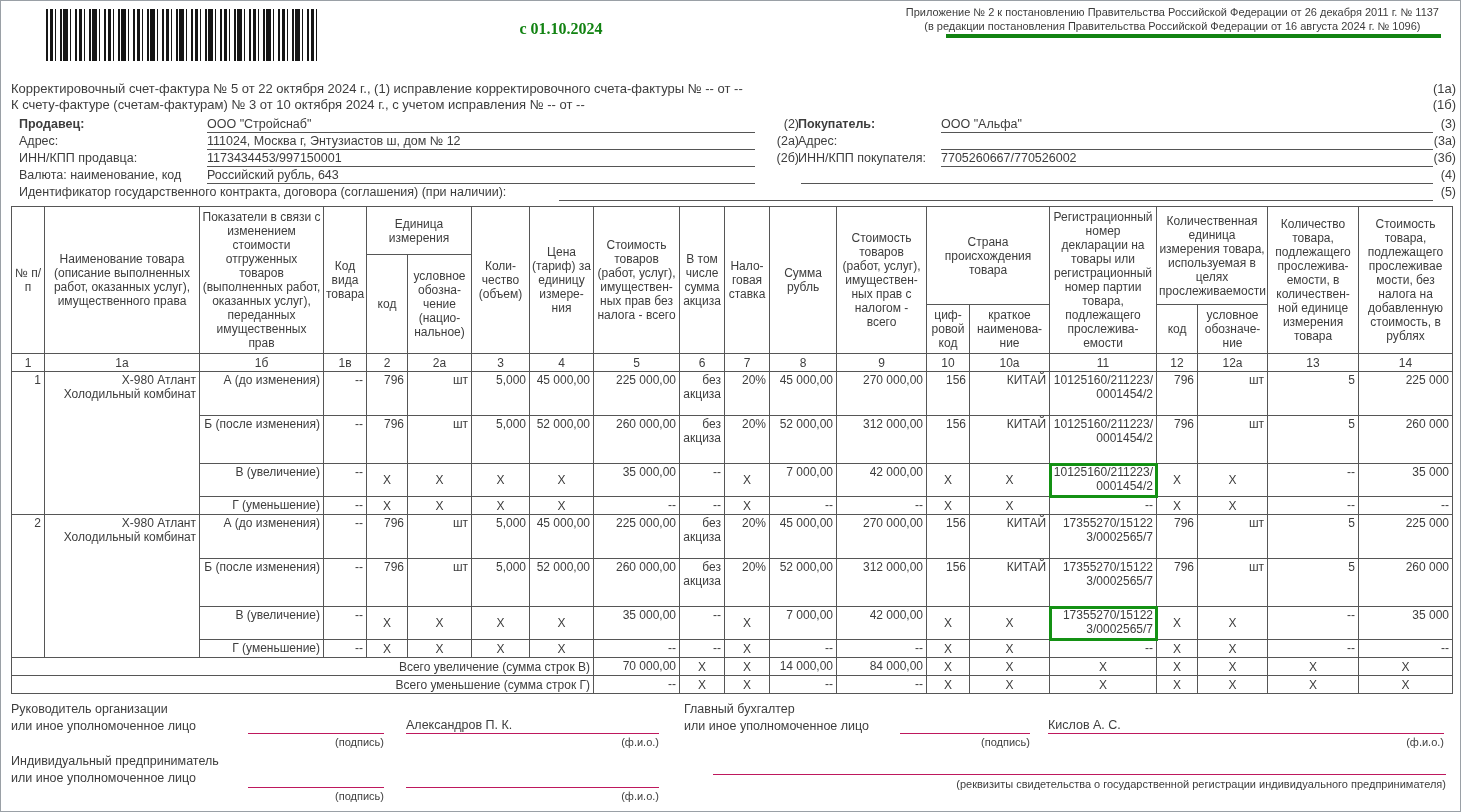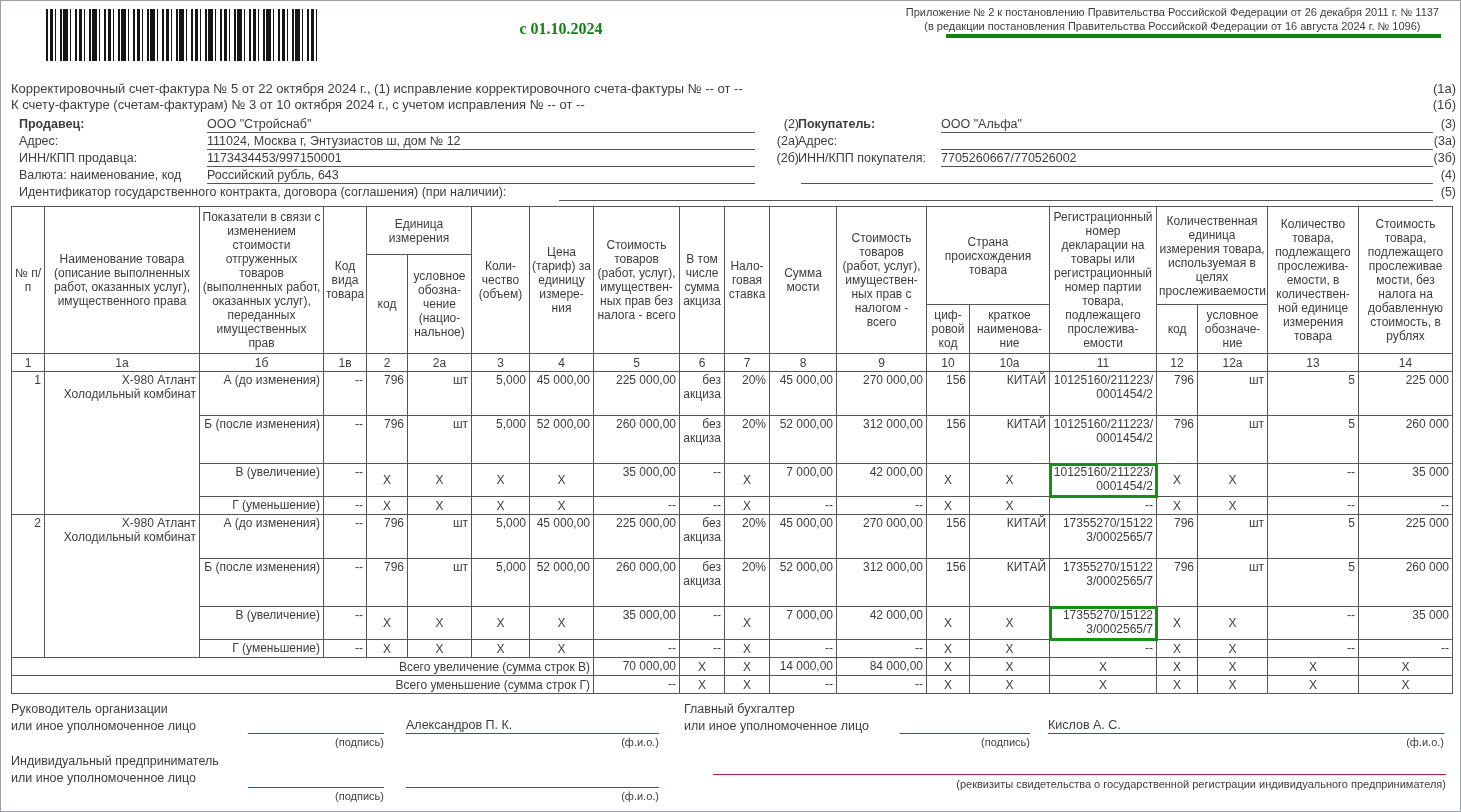--- a/index.html
+++ b/index.html
@@ -150,21 +150,21 @@
           <th rowspan="3">№ п/п</th>
           <th rowspan="3">Наименование товара (описание выполненных работ, оказанных услуг), имущественного права</th>
           <th rowspan="3">Показатели в связи с изменением стоимости отгруженных товаров (выполненных работ, оказанных услуг), переданных имущественных прав</th>
           <th rowspan="3">Код вида товара</th>
           <th colspan="2">Единица измерения</th>
           <th rowspan="3">Коли-чество (объем)</th>
           <th rowspan="3">Цена (тариф) за единицу измере-ния</th>
           <th rowspan="3">Стоимость товаров (работ, услуг), имуществен-ных прав без налога - всего</th>
           <th rowspan="3">В том числе сумма акциза</th>
           <th rowspan="3">Нало-говая ставка</th>
-          <th rowspan="3">Сумма мости</th>
+          <th rowspan="3">Сумма рубль</th>
           <th rowspan="3">Стоимость товаров (работ, услуг), имуществен-ных прав с налогом - всего</th>
           <th colspan="2" rowspan="2">Страна происхождения товара</th>
           <th rowspan="3">Регистрационный номер декларации на товары или регистрационный номер партии товара, подлежащего прослежива-емости</th>
           <th colspan="2" rowspan="2">Количественная единица измерения товара, используемая в целях прослеживаемости</th>
           <th rowspan="3">Количество товара, подлежащего прослежива-емости, в количествен-ной единице измерения товара</th>
           <th rowspan="3">Стоимость товара, подлежащего прослеживае мости, без налога на добавленную стоимость, в рублях</th>
         </tr>
         <tr class="h2">
           <th rowspan="2">код</th>
           <th rowspan="2">условное обозна-чение (нацио-нальное)</th>

